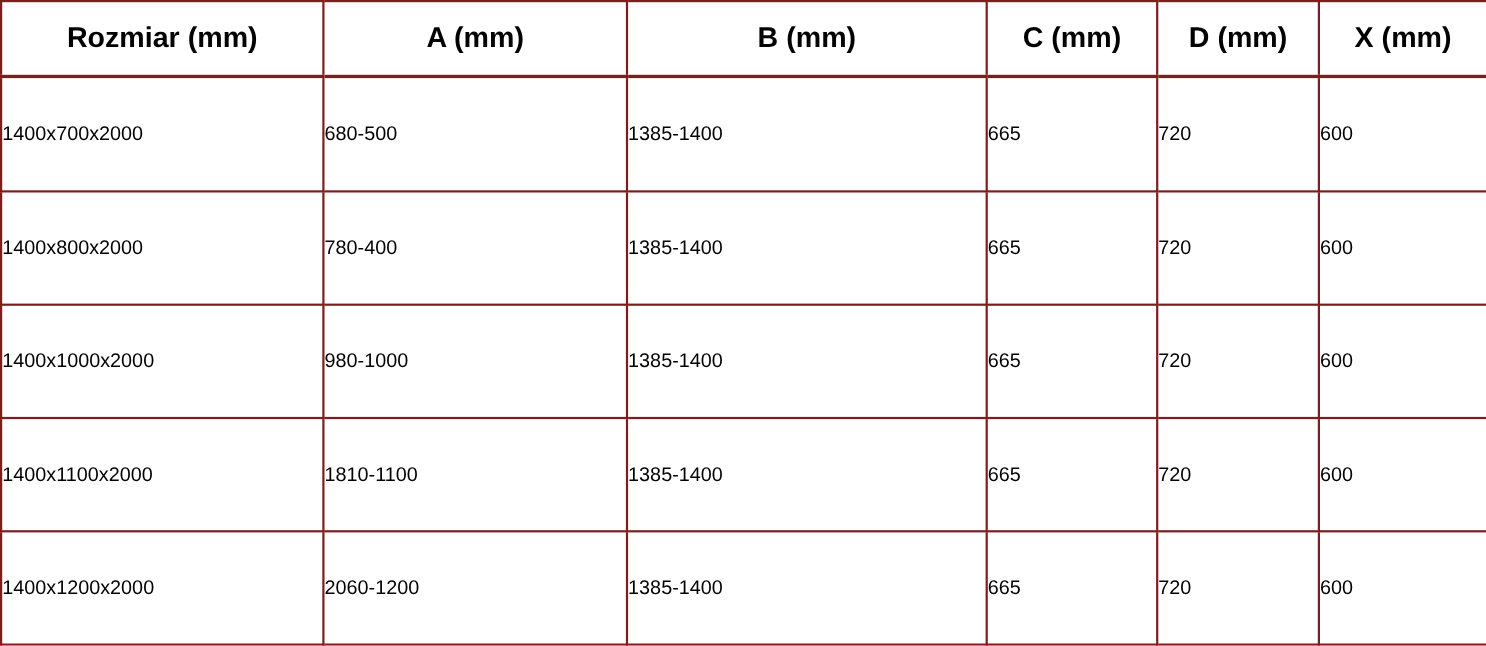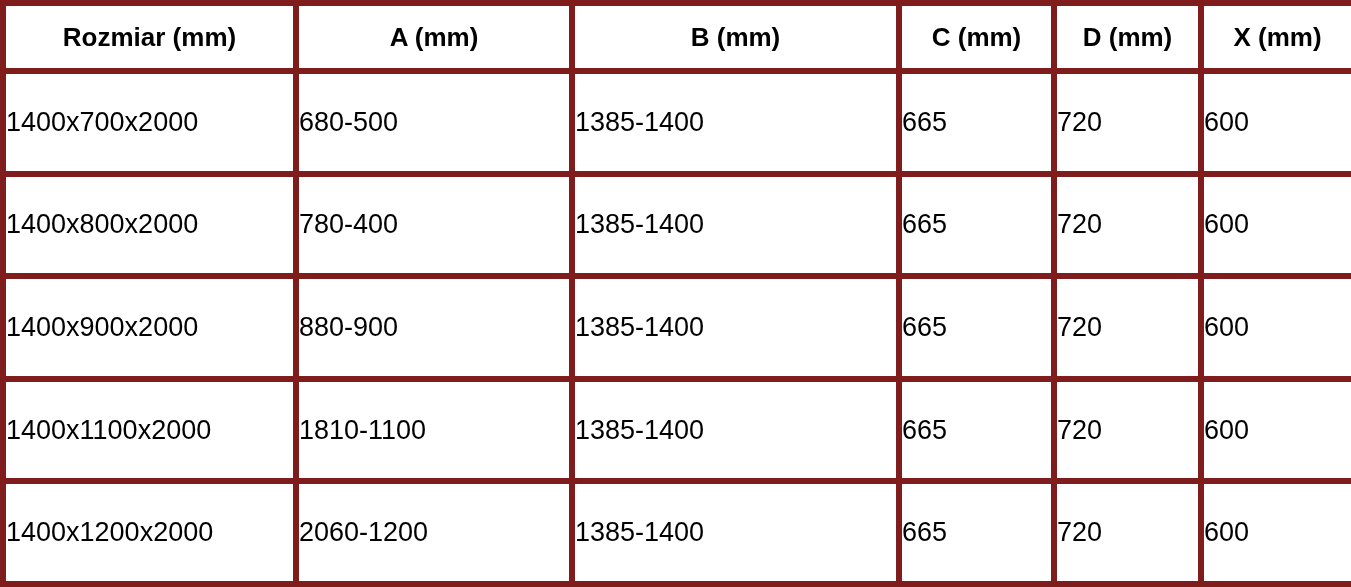--- a/index.html
+++ b/index.html
@@ -15,36 +15,36 @@
   }
   table.size-table {
     width: 1351px;
     height: 587px;
     table-layout: fixed;
     border-collapse: collapse;
     background: #ffffff;
   }
   table.size-table th,
   table.size-table td {
-    border: 6px solid #7f1d1d;
+    border: 2px solid #7f1d1d;
     vertical-align: middle;
     padding: 0;
     overflow: hidden;
     white-space: nowrap;
   }
   table.size-table thead tr {
     height: 68px;
   }
   table.size-table thead th {
     font-size: 26px;
     font-weight: bold;
     border-bottom-width: 3px;
   }
   table.size-table tbody td {
-    font-size: 27px;
+    font-size: 18px;
     font-weight: normal;
   }
   col.col-rozmiar { width: 293px; }
   col.col-a       { width: 276px; }
   col.col-b       { width: 327px; }
   col.col-c       { width: 155px; }
   col.col-d       { width: 147px; }
   col.col-x       { width: 153px; }
 </style>
 </head>
@@ -80,22 +80,22 @@
       </tr>
       <tr>
         <td>1400x800x2000</td>
         <td>780-400</td>
         <td>1385-1400</td>
         <td>665</td>
         <td>720</td>
         <td>600</td>
       </tr>
       <tr>
-        <td>1400x900x2000</td>
-        <td>880-900</td>
+        <td>1400x1000x2000</td>
+        <td>980-1000</td>
         <td>1385-1400</td>
         <td>665</td>
         <td>720</td>
         <td>600</td>
       </tr>
       <tr>
         <td>1400x1100x2000</td>
         <td>1810-1100</td>
         <td>1385-1400</td>
         <td>665</td>

